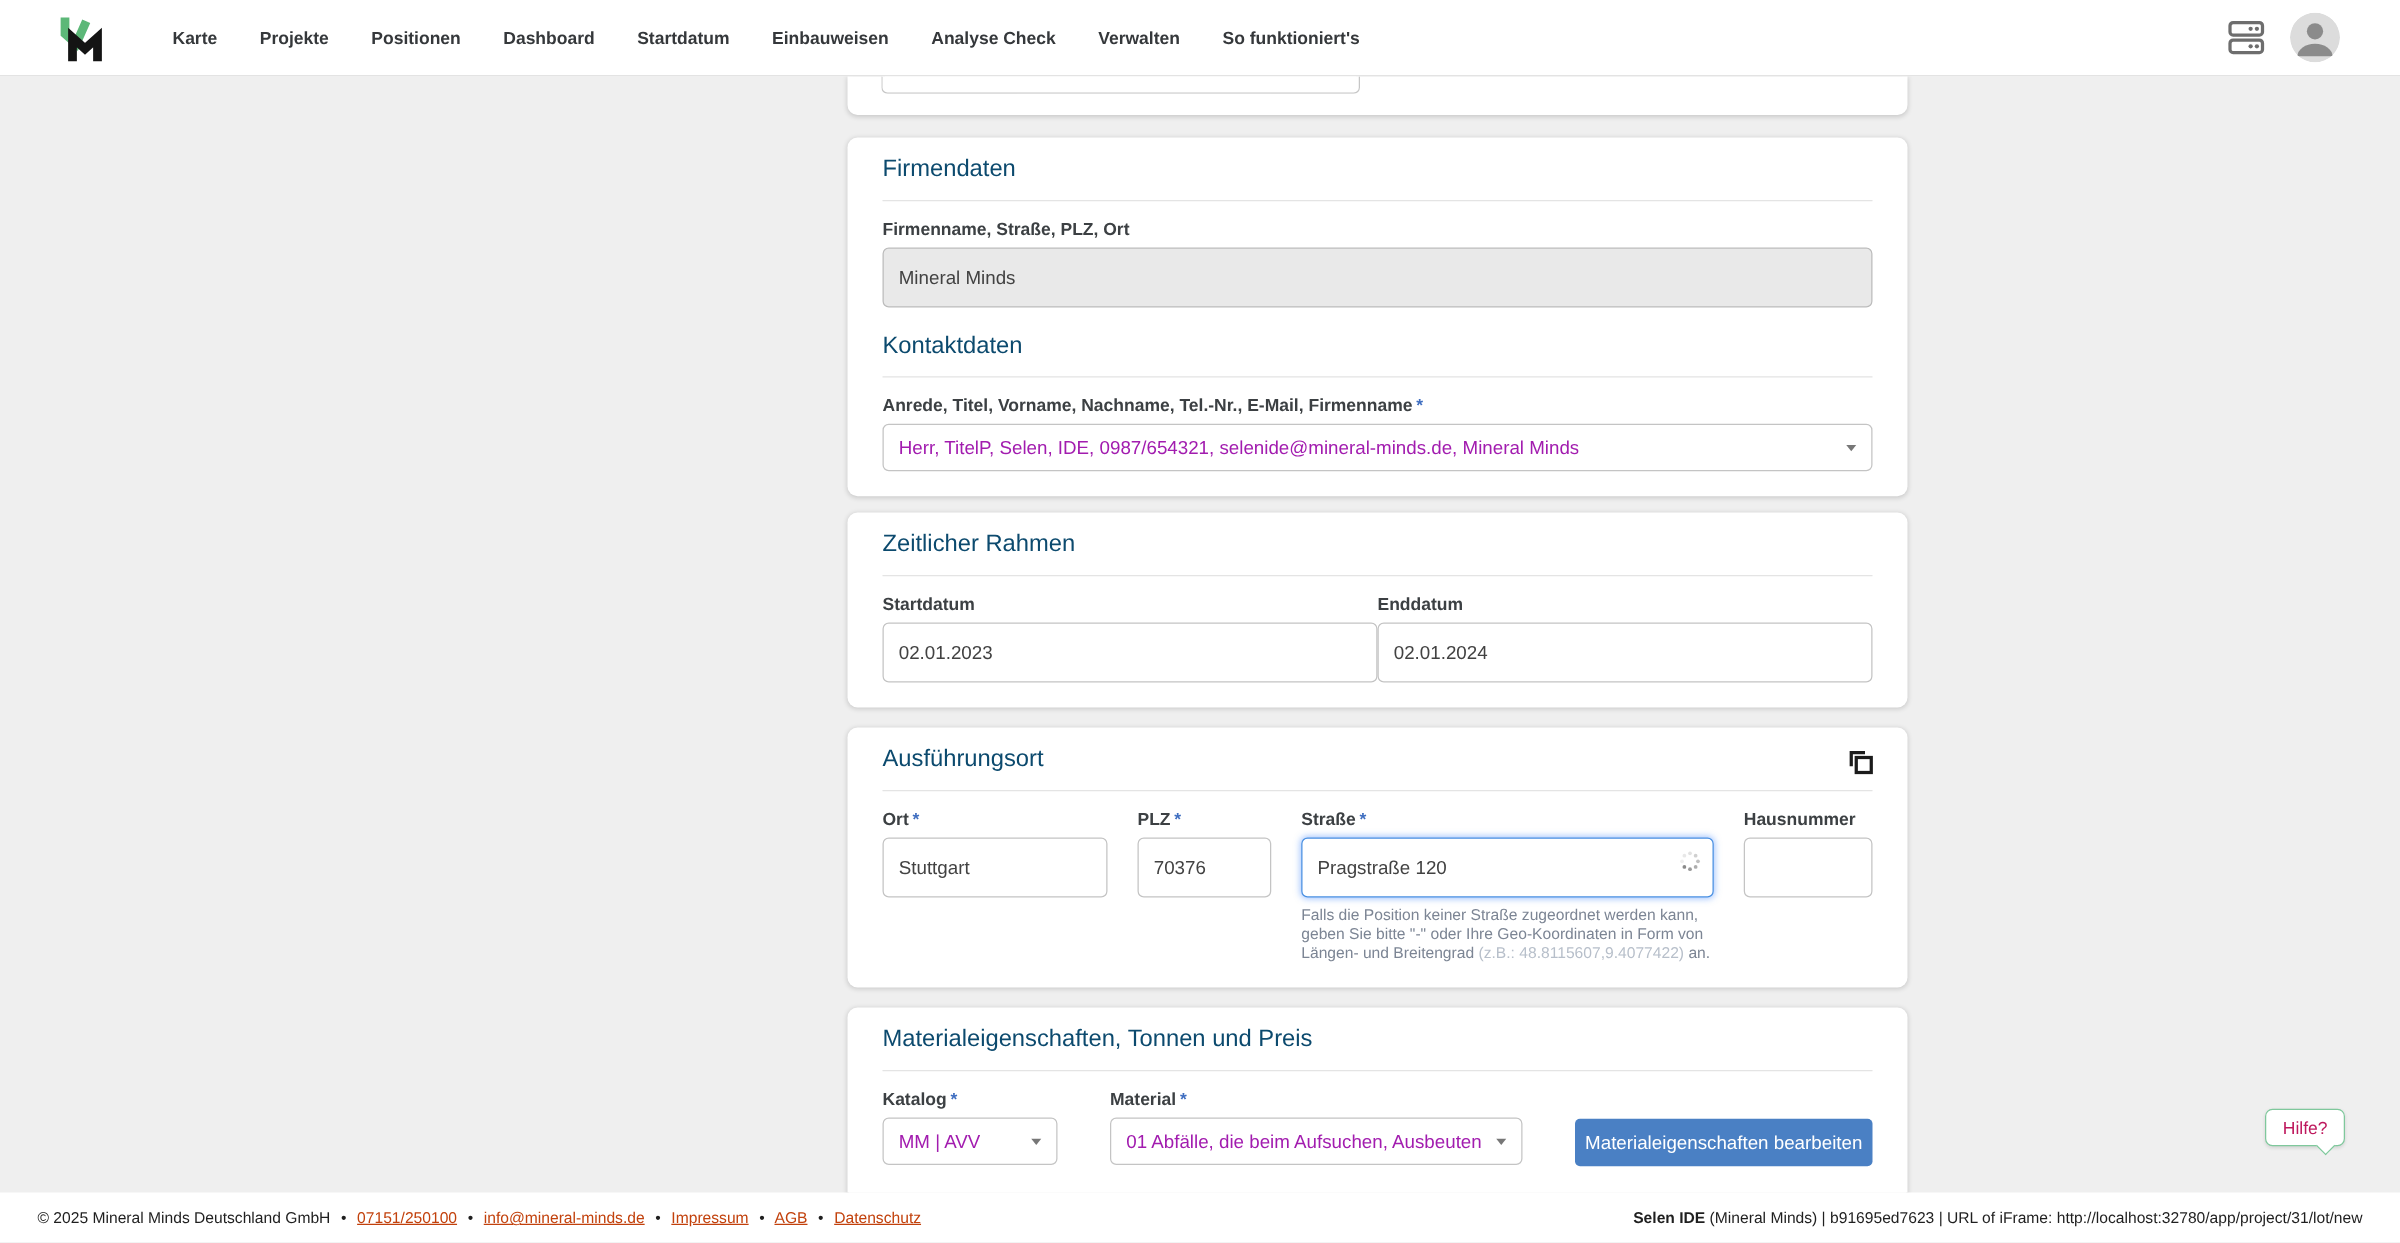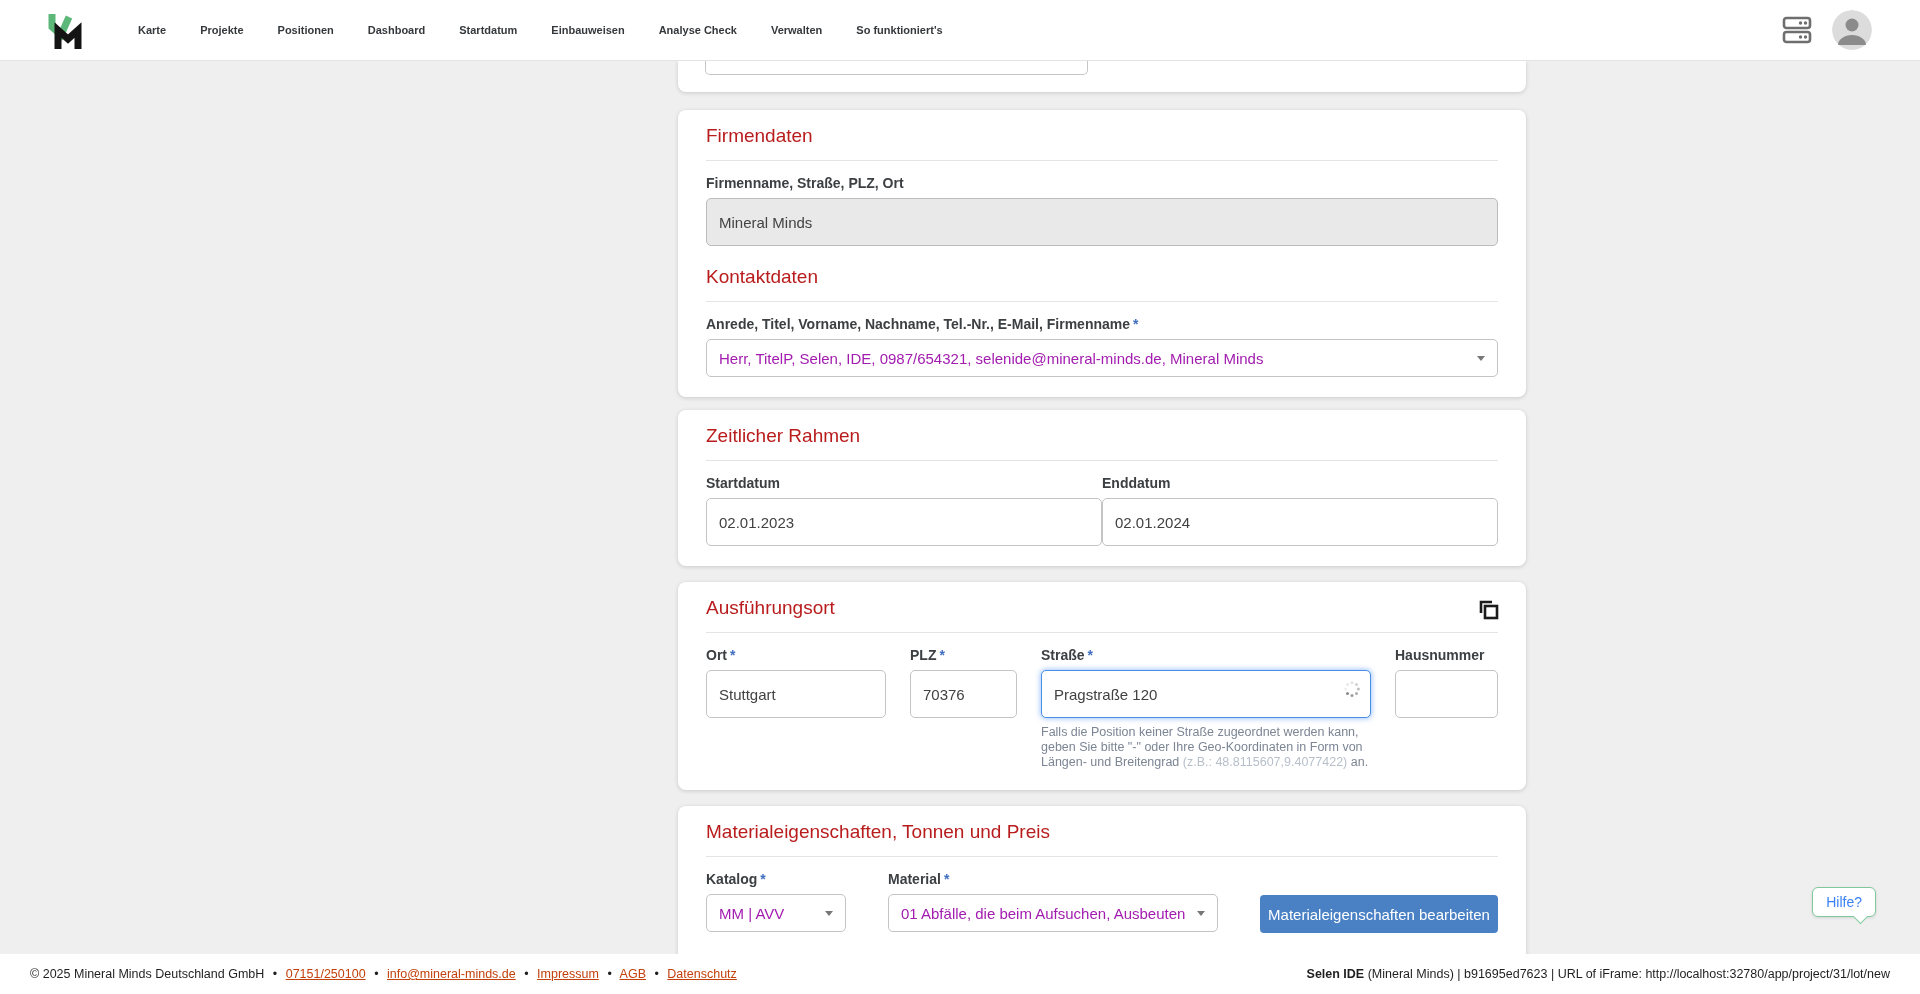--- a/index.html
+++ b/index.html
@@ -4,36 +4,36 @@
 <style>
   * { margin:0; padding:0; box-sizing:border-box; }
   html,body { width:1920px; height:994px; overflow:hidden; }
   body { font-family:"Liberation Sans", sans-serif; background:#efefef; }
 
   
   .topnav { height:61px; background:#fff; border-bottom:1px solid #e3e3e3;
             display:flex; align-items:center; padding:0 48px 0 44px; }
   .logo { width:46px; height:46px; margin-right:48px; flex:0 0 auto; }
   .nav-items { display:flex; gap:34px; align-items:center; }
-  .nav-item { font-size:11px; font-weight:bold; color:#35383b; cursor:pointer; white-space:nowrap; }
+  .nav-item { font-size:14px; font-weight:bold; color:#35383b; cursor:pointer; white-space:nowrap; }
   .nav-right { margin-left:auto; display:flex; align-items:center; gap:18px; }
   .icon-btn { cursor:pointer; display:flex; align-items:center; }
   .avatar { width:40px; height:40px; border-radius:50%; overflow:hidden; cursor:pointer; }
 
   
   .main { height:893px; overflow:hidden; background:#efefef; }
   .card, .card-partial { width:848px; margin-left:678px; background:#fff;
           border-radius:8px; box-shadow:0 1px 4px rgba(0,0,0,.16); position:relative; }
   .card { padding:15px 28px 20px; }
   .card-partial { height:31px; border-radius:0 0 8px 8px; margin-bottom:18px; }
   .sliver { position:absolute; left:27px; top:0; width:383px; height:14px;
             border:1px solid #c6c6c6; border-top:none; border-radius:0 0 5px 5px; background:#fff; }
   .mb13 { margin-bottom:13px; } .mb16 { margin-bottom:16px; }
 
-  h2.sec { font-size:19px; font-weight:400; color:#b91c1c; }
+  h2.sec { font-size:19px; font-weight:400; color:#0c4a6e; }
   hr.div { border:none; border-top:1px solid #e4e4e4; margin:13px 0 14px; }
   .lbl { font-size:14px; font-weight:bold; color:#3c4043; margin-bottom:7px; display:block; }
   .req { color:#3f6ec0; margin-left:3px; font-weight:bold; }
 
   .inp { height:48px; width:100%; border:1px solid #c4c4c4; border-radius:5px;
          font-size:15px; color:#424242; padding:0 12px; background:#fff;
          font-family:inherit; outline:none; display:block; }
   .inp-disabled { background:#e9e9e9; border-color:#bcbcbc; }
   .sel { height:38px; width:100%; border:1px solid #c4c4c4; border-radius:5px;
          background:#fff; display:flex; align-items:center; justify-content:space-between;
@@ -57,21 +57,21 @@
   .copy-icon { position:absolute; top:15px; right:25px; cursor:pointer; }
 
   .btn-primary { height:38px; background:#4a80c4; color:#fff; border:none; border-radius:4px;
                  font-size:15px; font-family:inherit; padding:0 6px; cursor:pointer;
                  margin-top:24px; white-space:nowrap; }
   .mt20 { margin-top:20px; }
 
   
   .help-bubble { position:fixed; right:44px; bottom:77px; background:#fff;
                  border:1px solid #7fc89c; border-radius:6px; padding:6px 13px;
-                 font-size:14px; color:#3b82f6; cursor:pointer; box-shadow:0 1px 3px rgba(0,0,0,.12);margin-top:41px; }
+                 font-size:14px; color:#be185d; cursor:pointer; box-shadow:0 1px 3px rgba(0,0,0,.12);margin-top:41px; }
   .help-bubble::after { content:""; position:absolute; right:9px; bottom:-6px; width:10px; height:10px;
                  background:#fff; border-right:1px solid #7fc89c; border-bottom:1px solid #7fc89c;
                  transform:rotate(45deg); }
 
   
   .footer { height:40px; background:#fff; display:flex; align-items:center;
             justify-content:space-between; padding:0 30px; font-size:12.5px; color:#1f1f1f; }
   .flink { color:#c2410c; text-decoration:underline; cursor:pointer; }
   .sep { margin:0 5px; color:#1f1f1f; }
   .foot-right b { font-weight:bold; }

